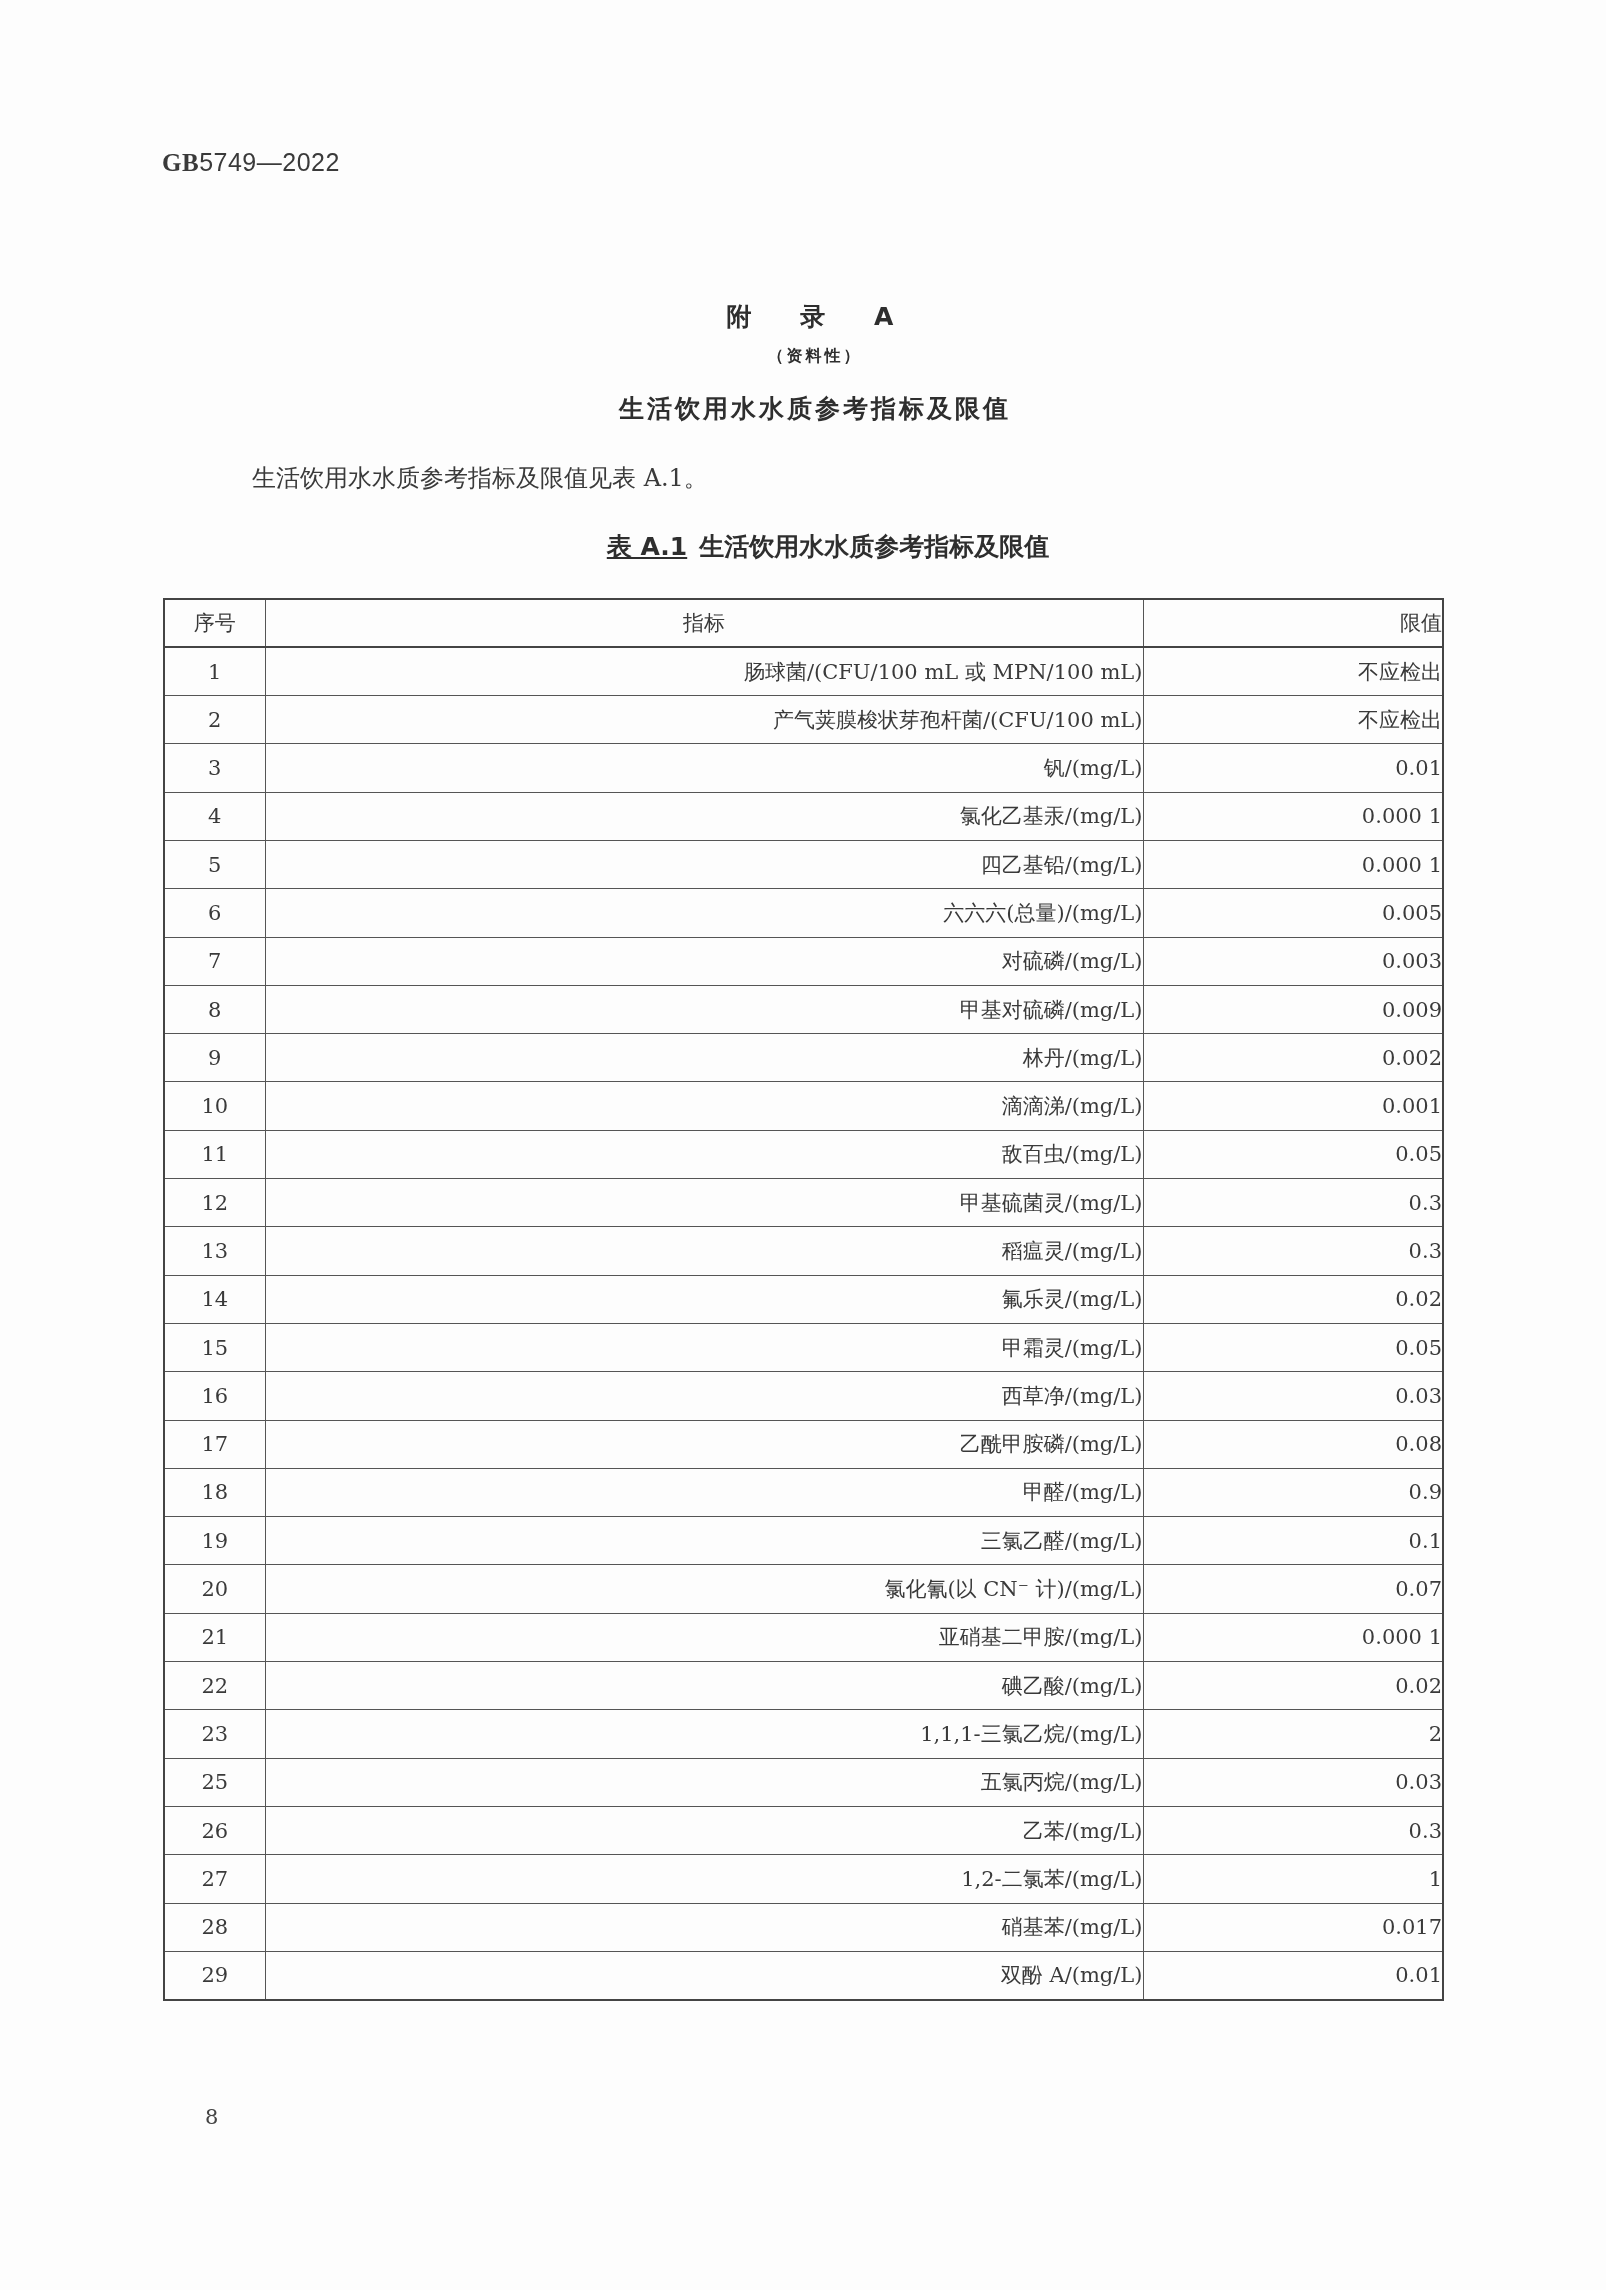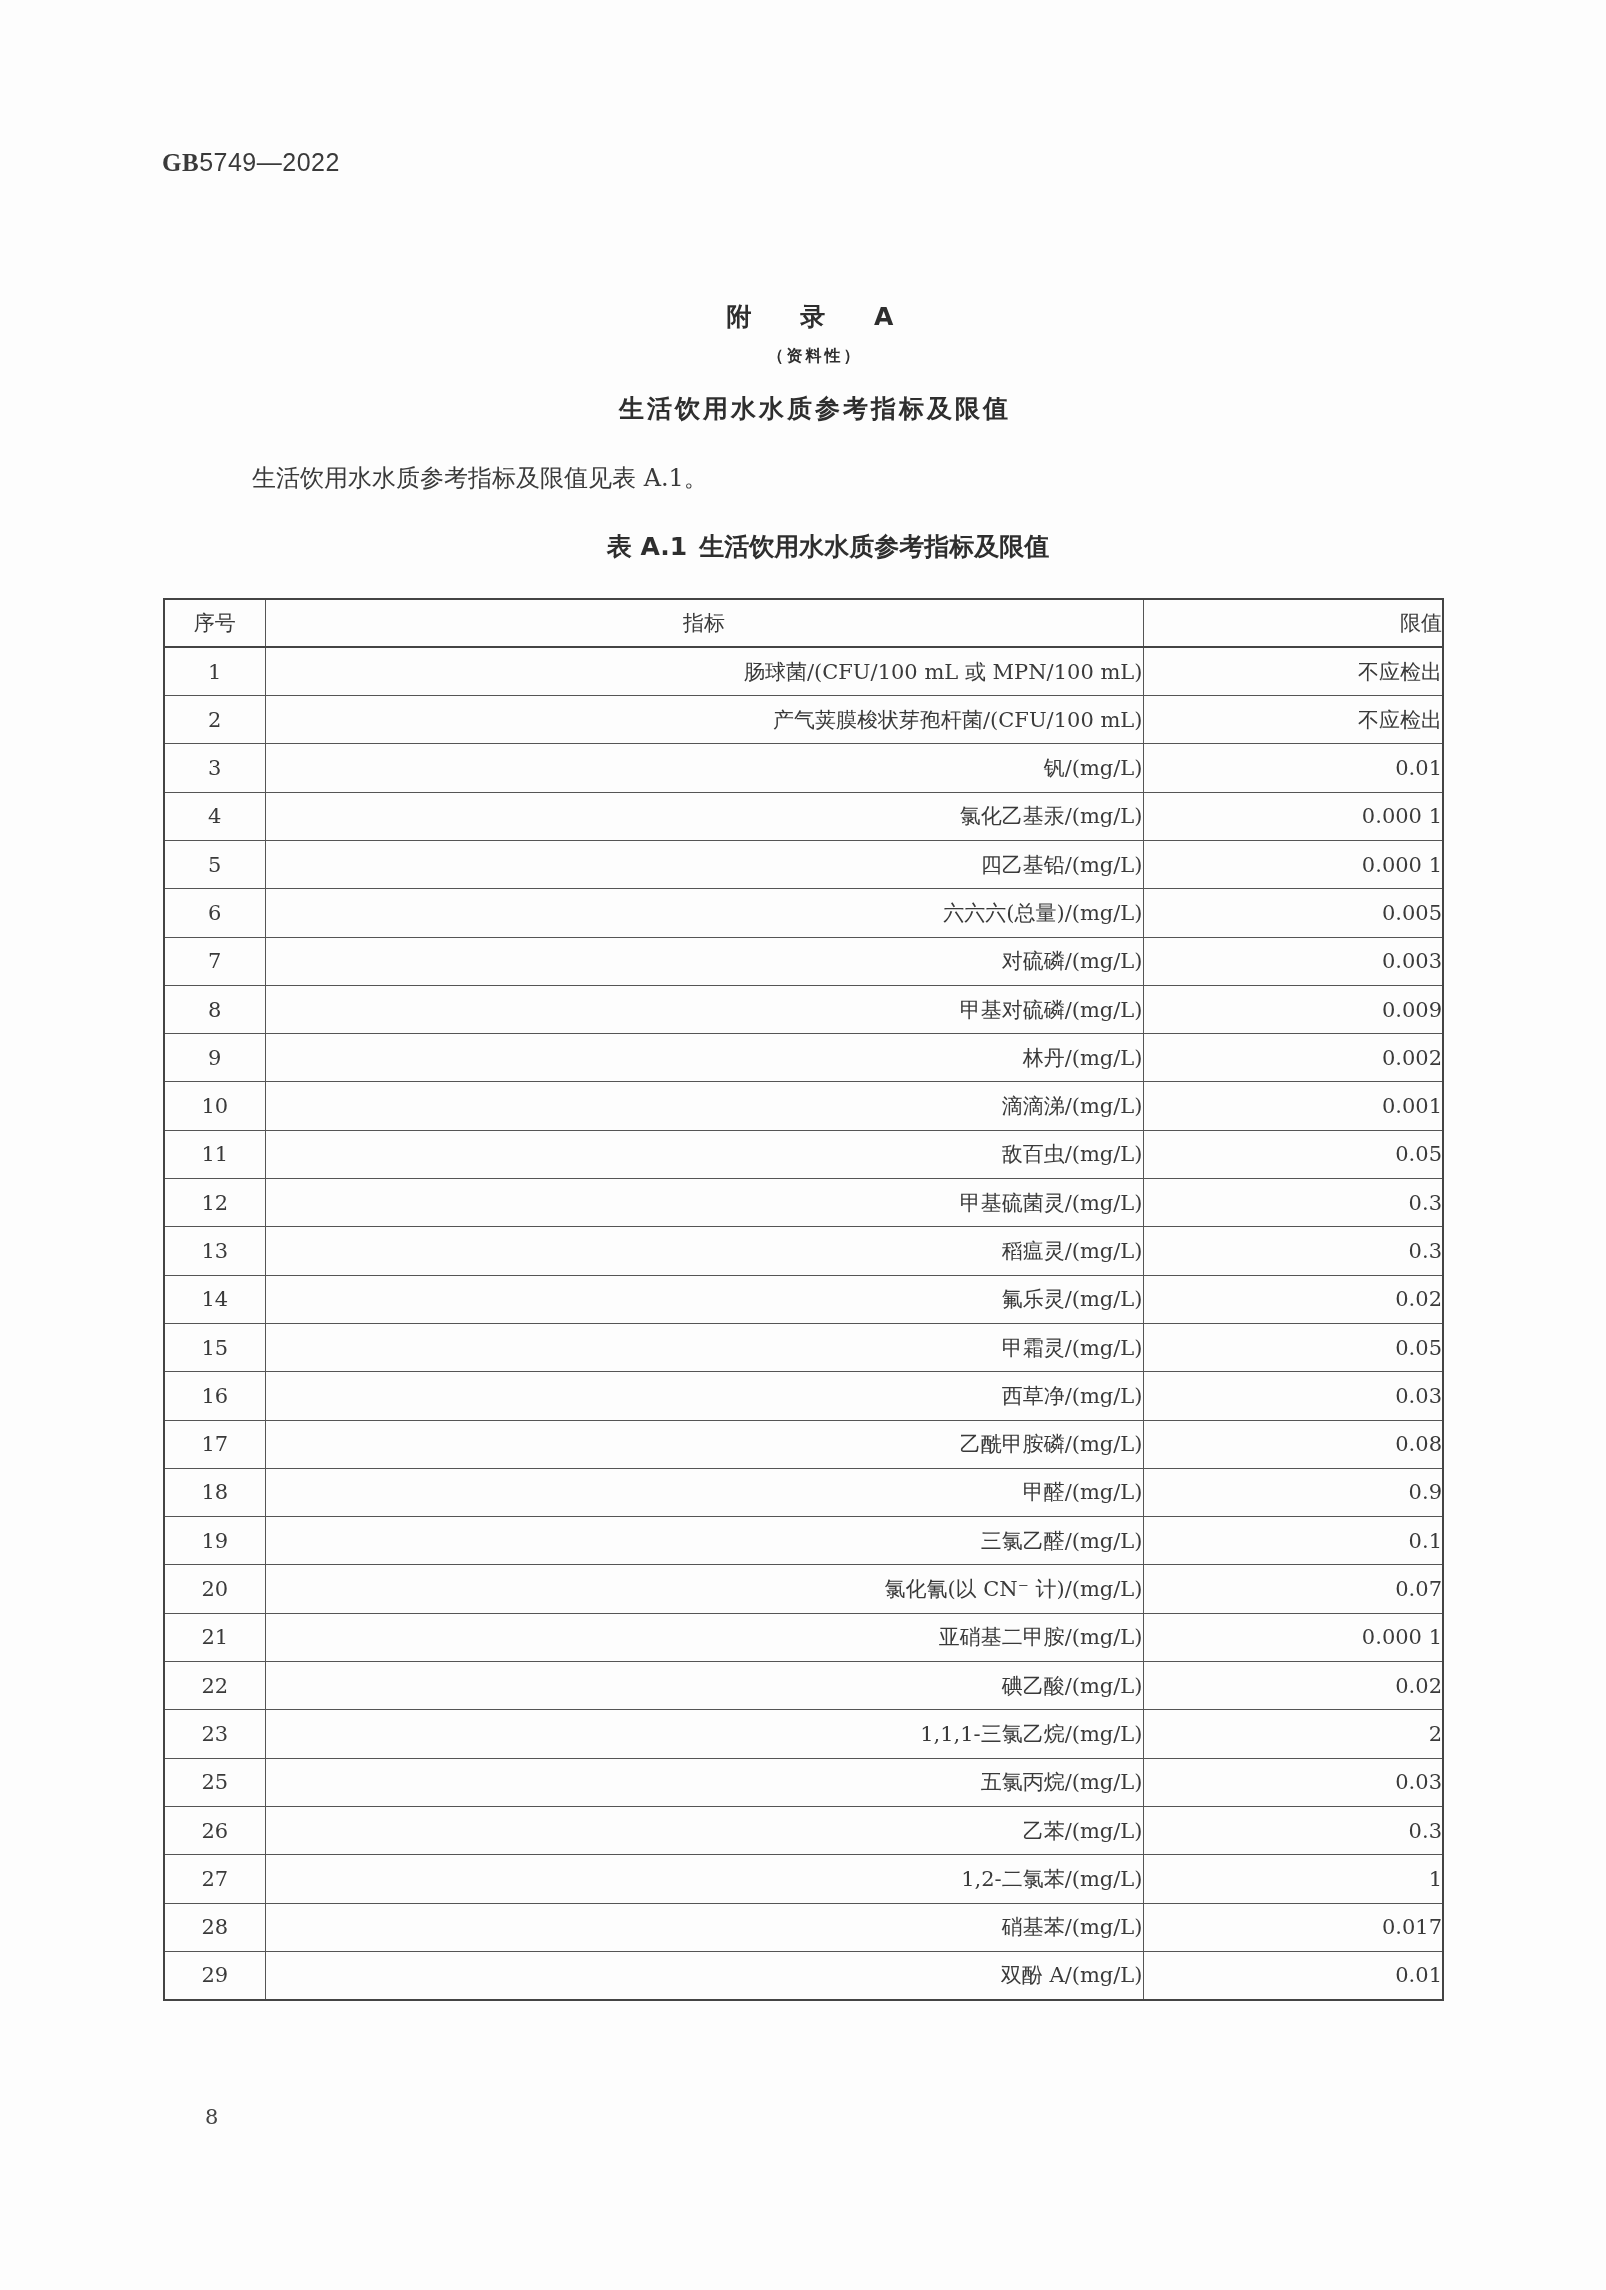--- a/index.html
+++ b/index.html
@@ -25,21 +25,21 @@
   .h-title { top: 392px; font-size: 25px; letter-spacing: 3px; }
   .intro {
     position: absolute; left: 220px; top: 462px;
     font-family: "DejaVu Serif", serif; font-size: 24px; color: #3a3a3a; margin-left: 32px;
   }
   .table-caption {
     position: absolute; left: 0; width: 1606px; top: 530px; text-align: center;
     font-family: "DejaVu Sans", sans-serif; font-weight: bold; font-size: 25px; color: #2e2e2e;
     padding-left: 50px; box-sizing: border-box;
   }
-  .table-caption .num { margin-right: 12px; }
+  .table-caption .num { margin-right: 12px; text-decoration: underline; }
   table.data {
     position: absolute; left: 163px; top: 598px; width: 1281px;
     border-collapse: collapse; border: 2.5px solid #444;
     font-family: "DejaVu Serif", serif; font-size: 21px; color: #3a3a3a;
   }
   table.data th, table.data td {
     border: 1.5px solid #555; height: 48.3px; padding: 0; box-sizing: border-box;
   }
   table.data thead th {
     font-weight: normal; font-family: "DejaVu Sans", sans-serif; font-size: 21px;

